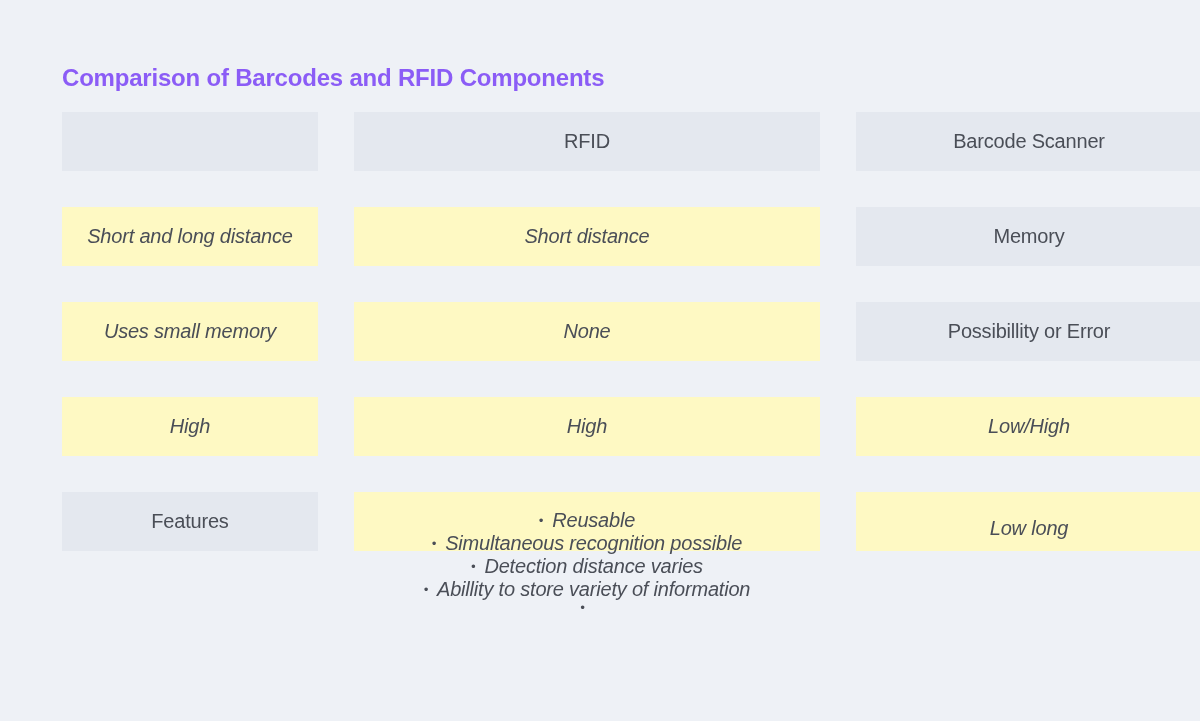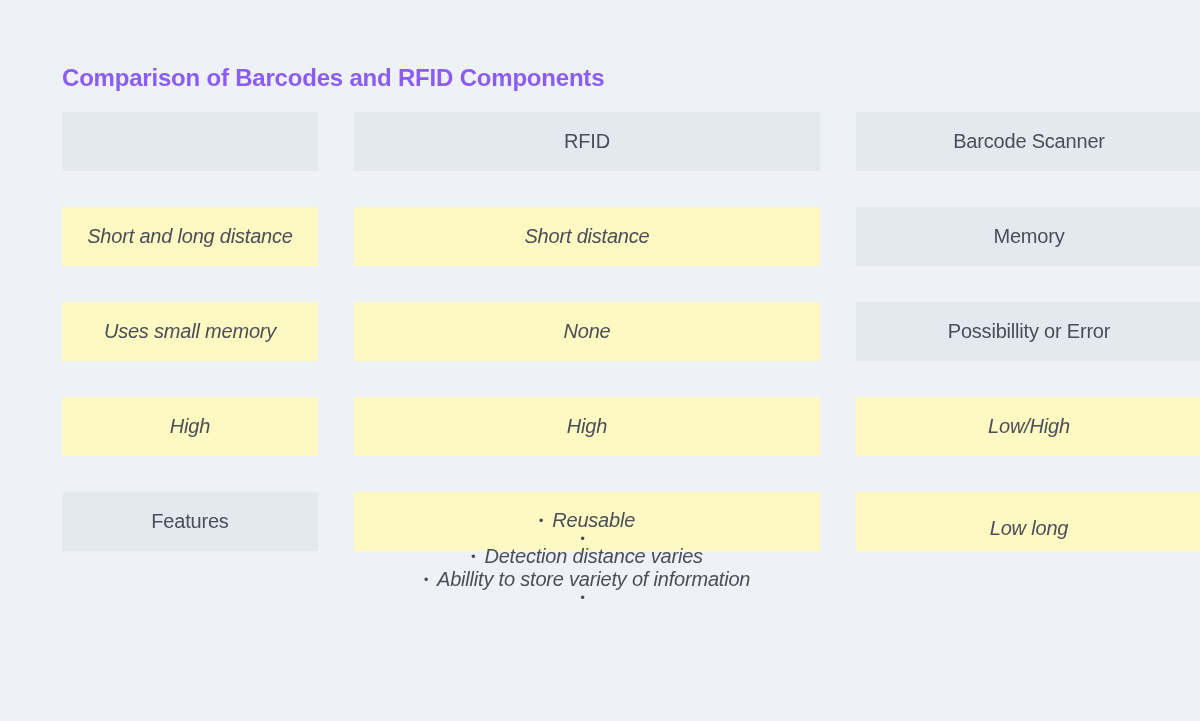--- a/index.html
+++ b/index.html
@@ -94,20 +94,21 @@
 
     <div class="cell gray">Features</div>
 
     <div class="cell white features-cell">
       <div class="feat-line">
         <span class="bullet">•</span>
         <span>Reusable</span>
       </div>
       <div class="feat-line">
         <span class="bullet">•</span>
+        <span>Simultaneous recognition possible</span>
       </div>
       <div class="feat-line">
         <span class="bullet">•</span>
         <span>Detection distance varies</span>
       </div>
       <div class="feat-line">
         <span class="bullet">•</span>
         <span>Abillity to store variety of information</span>
       </div>
       <div class="feat-line">

